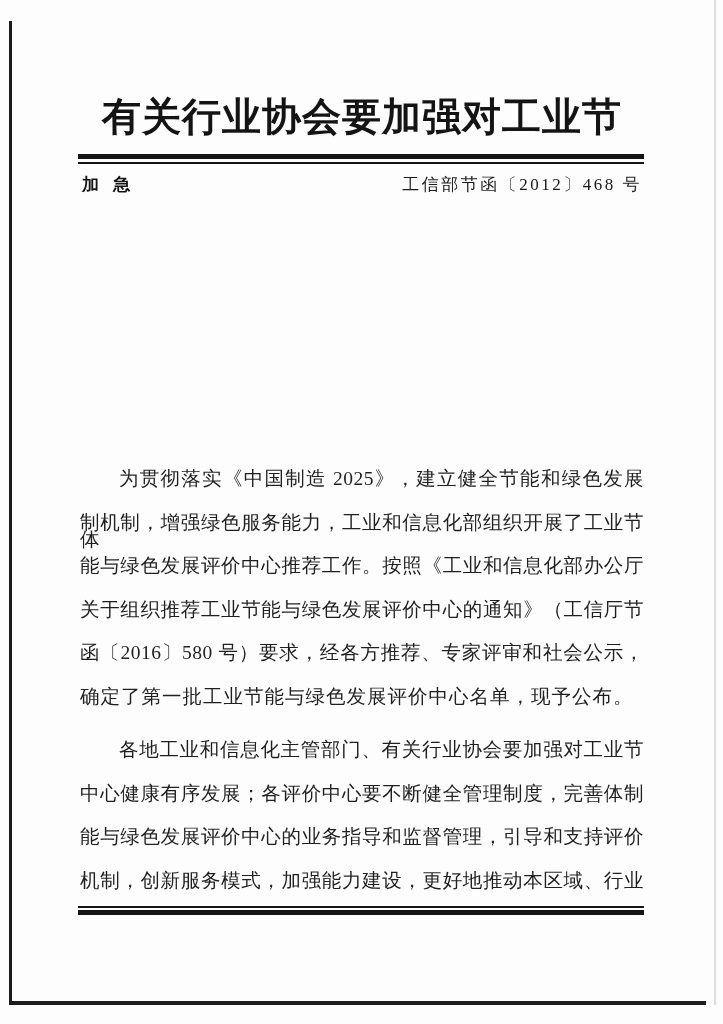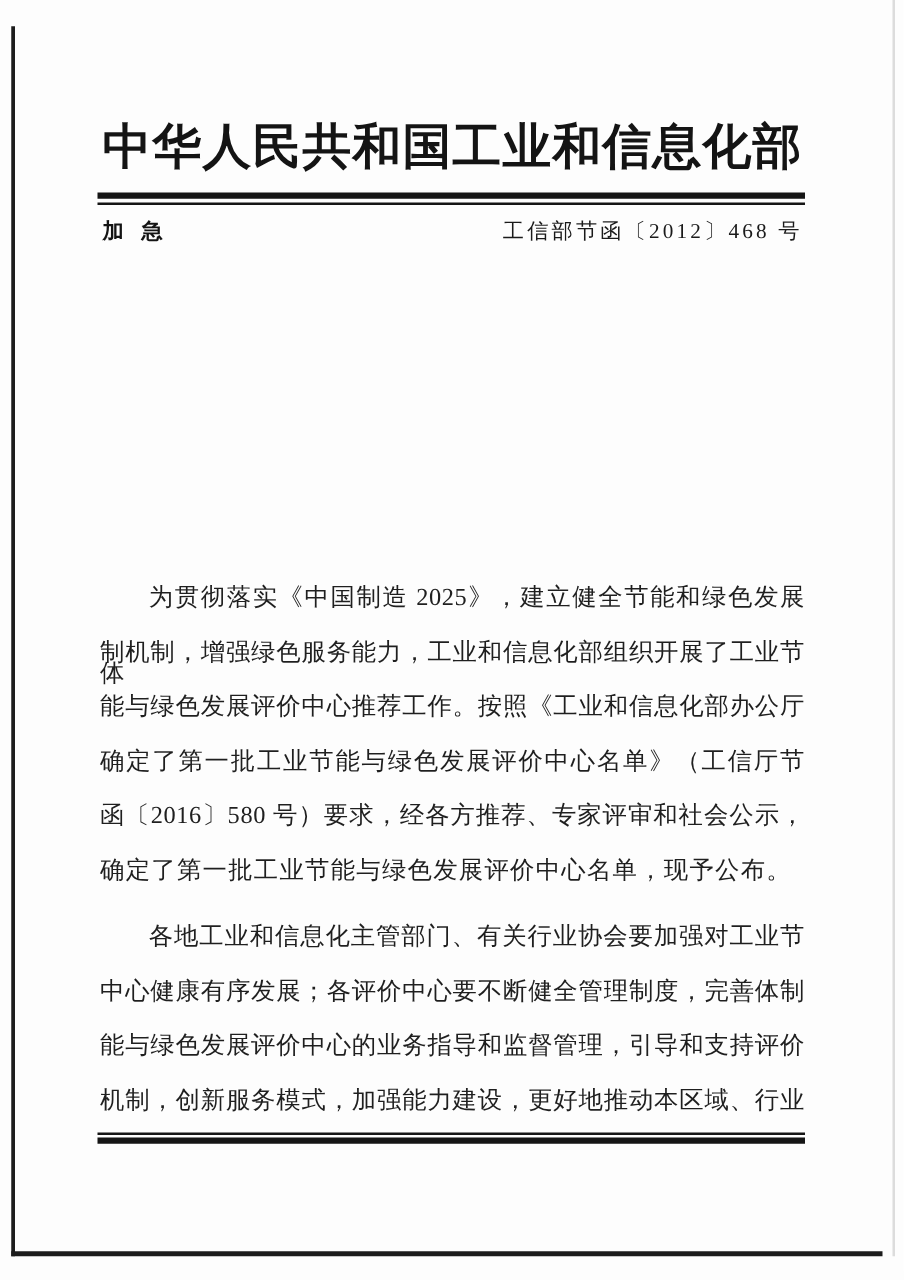--- a/index.html
+++ b/index.html
@@ -135,37 +135,37 @@
 <body>
 
 <div class="page">
 
   <div class="scan-edge-left"></div>
   <div class="scan-edge-bottom"></div>
   <div class="scan-edge-right"></div>
 
   <div class="content">
 
-    <h1 class="agency">中华人民共和国工业和信息化部</h1>
+    <h1 class="agency">有关行业协会要加强对工业节</h1>
 
     <div class="rule rule-top-thick"></div>
     <div class="rule rule-top-thin"></div>
 
     <div class="meta-row">
       <span class="urgency">加 急</span>
       <span class="doc-number">工信部节函〔2012〕468 号</span>
     </div>
 
 
     <div class="body-text">
       <div>
         <div class="bline first">为贯彻落实《中国制造 2025》，建立健全节能和绿色发展体</div>
         <div class="bline">制机制，增强绿色服务能力，工业和信息化部组织开展了工业节</div>
         <div class="bline">能与绿色发展评价中心推荐工作。按照《工业和信息化部办公厅</div>
-        <div class="bline">确定了第一批工业节能与绿色发展评价中心名单》（工信厅节</div>
+        <div class="bline">关于组织推荐工业节能与绿色发展评价中心的通知》（工信厅节</div>
         <div class="bline">函〔2016〕580 号）要求，经各方推荐、专家评审和社会公示，</div>
         <div class="bline plast">确定了第一批工业节能与绿色发展评价中心名单，现予公布。</div>
       </div>
       <div class="pgap"></div>
       <div>
         <div class="bline first">各地工业和信息化主管部门、有关行业协会要加强对工业节</div>
         <div class="bline">中心健康有序发展；各评价中心要不断健全管理制度，完善体制</div>
         <div class="bline">能与绿色发展评价中心的业务指导和监督管理，引导和支持评价</div>
         <div class="bline">机制，创新服务模式，加强能力建设，更好地推动本区域、行业</div>
       </div>

